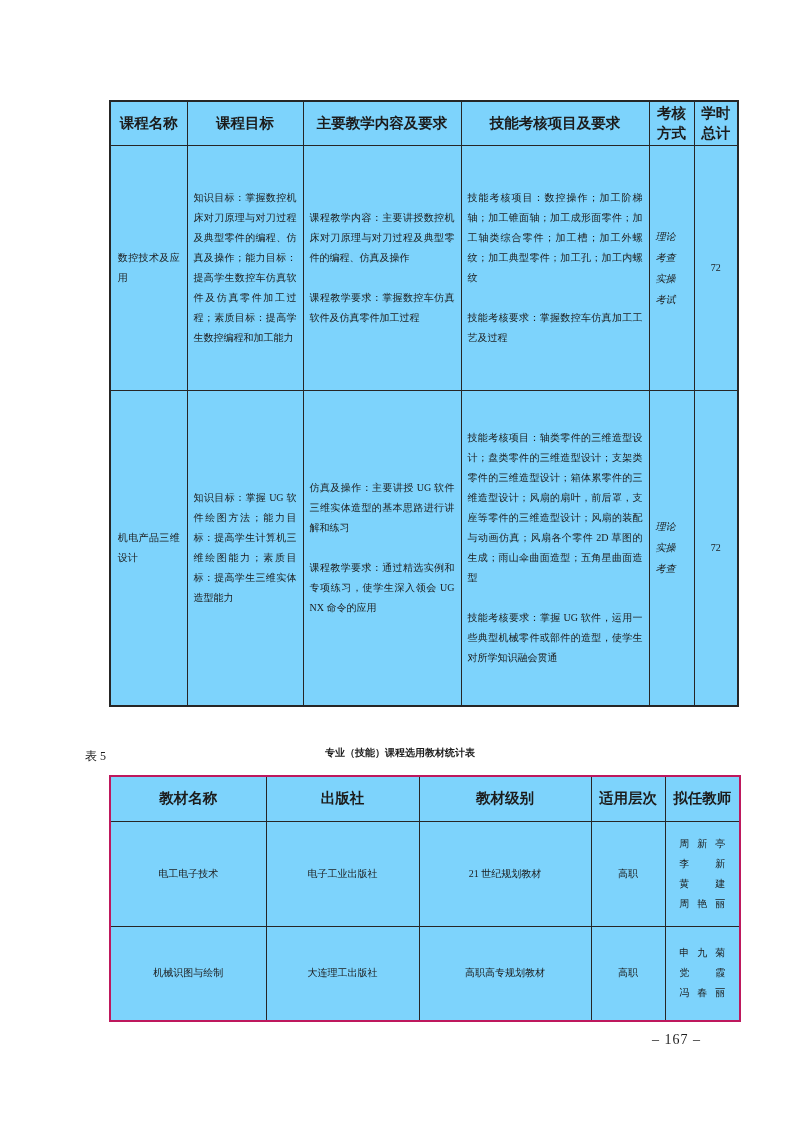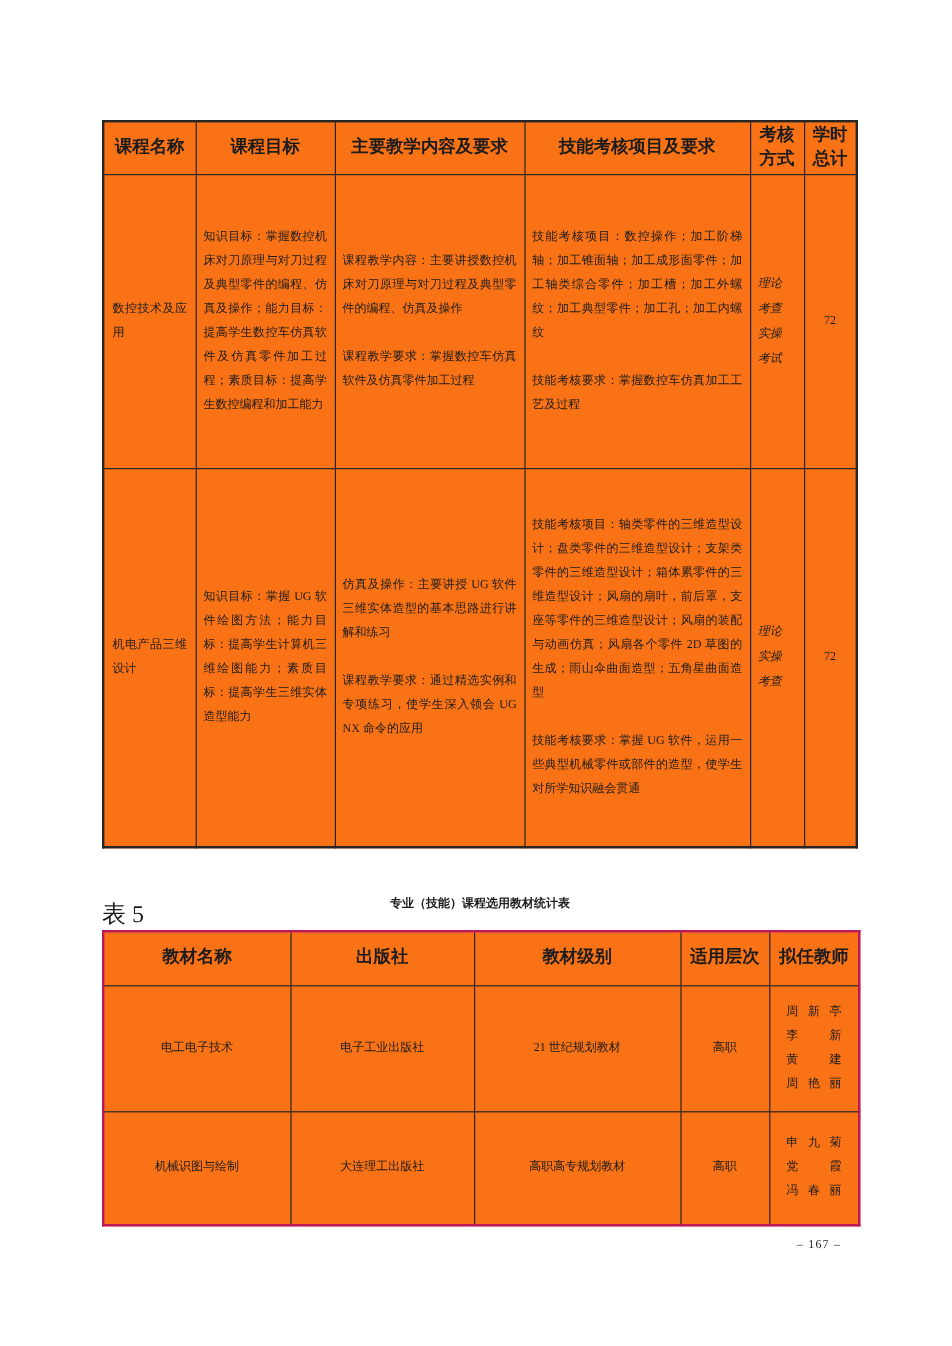--- a/index.html
+++ b/index.html
@@ -13,21 +13,21 @@
 
   
   .doc-header {
     position: absolute; left: 85px; top: 64px; width: 628px; height: 24px;
     border-bottom: 2px solid #2b2b2b;
     display: flex; justify-content: space-between; align-items: flex-end;
     font-size: 13px; padding-bottom: 3px; box-sizing: content-box;
   }
 
   
-  table { border-collapse: collapse; table-layout: fixed; background: #f97316; }
+  table { border-collapse: collapse; table-layout: fixed; background: #7dd3fc; margin-left: 24px; }
   .t1 { position: absolute; left: 85px; top: 100px; width: 628px; border: 2px solid #262626; }
   .t2 { position: absolute; left: 85px; top: 775px; width: 630px; border: 2px solid #be185d; }
   th, td { border: 1px solid #262626; overflow: hidden; }
   th {
     font-family: "Liberation Sans", "DejaVu Sans", sans-serif;
     font-weight: bold; font-size: 14.5px; line-height: 1.35;
     text-align: center; vertical-align: middle; padding: 2px 3px;
   }
   td { font-size: 10px; line-height: 20px; vertical-align: middle; padding: 4px 6px; }
   p { margin: 0; }
@@ -41,27 +41,27 @@
   .t2 .r2 { height: 95px; }
 
   .cell-center { text-align: center; }
   .cell-just { text-align: justify; word-break: break-all; }
   .name-inner { width: 62px; margin: 0 auto; text-align: justify; word-break: break-all; }
   .method-line { line-height: 21px; font-style: italic; }
   .teacher-line { width: 46px; margin: 0 auto; text-align: justify; text-align-last: justify; line-height: 20px; }
 
   
   .tbl5-caption { position: absolute; left: 85px; top: 746px; width: 630px; height: 22px; }
-  .tbl5-label { position: absolute; left: 0; top: 2px; font-size: 20px; }
+  .tbl5-label { position: absolute; left: 0; top: 2px; font-size: 12px; }
   .tbl5-title {
     text-align: center; font-weight: bold; font-size: 10px;
     font-family: "Liberation Sans", "DejaVu Sans", sans-serif;
   }
 
-  .page-num { position: absolute; top: 1032px; right: 92px; font-size: 10px; letter-spacing: 1px; }
+  .page-num { position: absolute; top: 1032px; right: 92px; font-size: 14px; letter-spacing: 1px; }
 </style>
 </head>
 <body>
 
 <div class="page">
 
 
   <table class="t1">
     <colgroup>
       <col style="width:77px">

